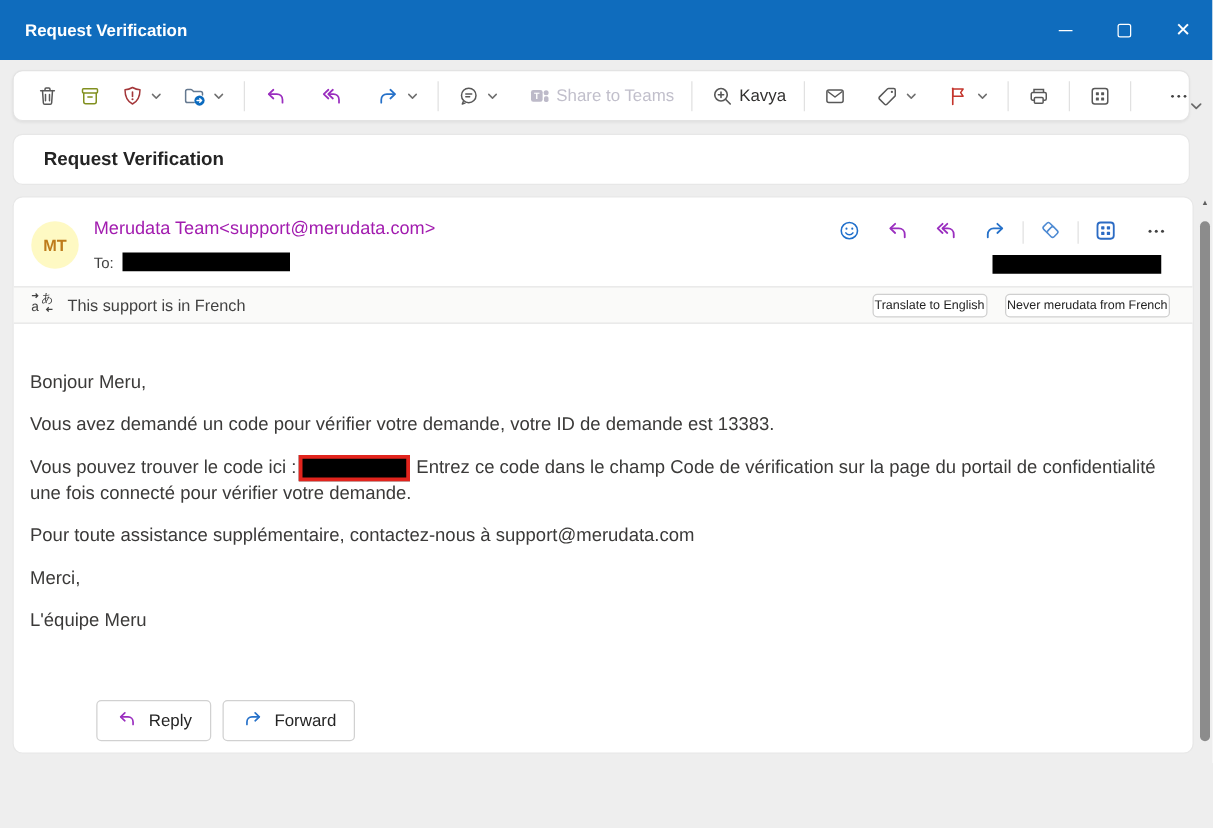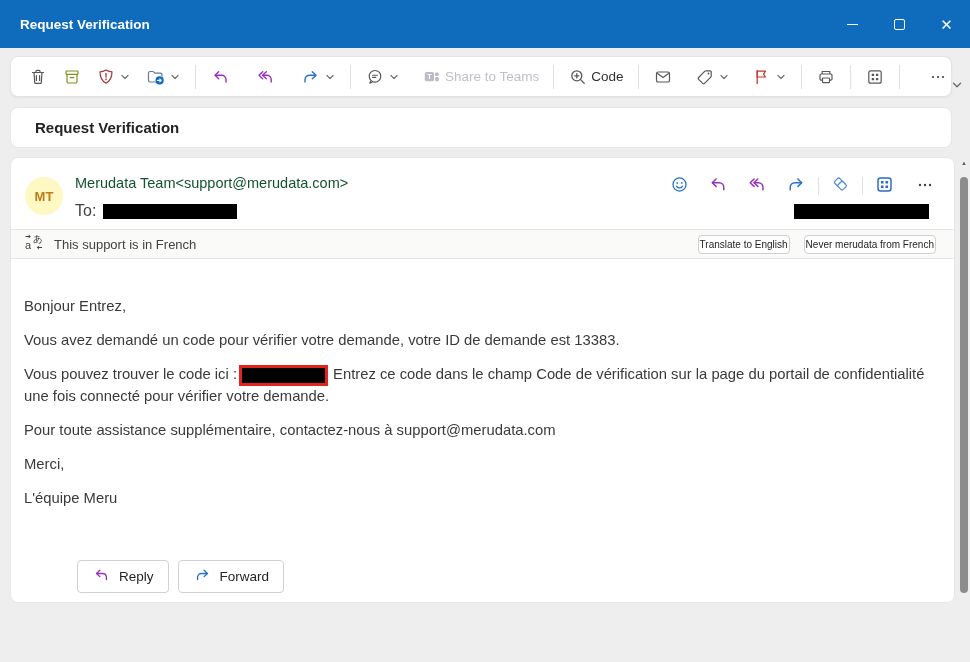--- a/index.html
+++ b/index.html
@@ -57,22 +57,22 @@
   
   .message-card {
     position:absolute; left:10px; top:157px; width:945px; height:446px;
     background:#fff; border:1px solid #E7E7E7; border-radius:8px;
   }
   .avatar {
     position:absolute; left:14px; top:19px; width:38px; height:38px; border-radius:50%;
     background:#fef9c3; color:#BE7B1B; font-weight:700; font-size:13px;
     display:flex; align-items:center; justify-content:center;
   }
-  .sender { position:absolute; left:64px; top:17px; font-size:14.5px; color:#14532d; }
-  .to-line { position:absolute; left:64px; top:44px; font-size:16px; color:#424242; display:flex; align-items:center; gap:7px; }
+  .sender { position:absolute; left:64px; top:17px; font-size:14.5px; color:#a21caf; }
+  .to-line { position:absolute; left:64px; top:44px; font-size:12px; color:#424242; display:flex; align-items:center; gap:7px; }
   .redact { background:#000; display:inline-block; }
   .redact-to { width:134px; height:15px; }
   .redact-date { position:absolute; right:25px; top:46px; width:135px; height:15px; background:#000; }
   .hdr-icons { position:absolute; right:16px; top:13px; display:flex; align-items:center; gap:4px; }
   .hdr-btn { border:none; background:transparent; padding:3px; border-radius:4px; cursor:pointer; display:flex; }
   .hdr-div { width:1px; height:18px; background:#E1E1E1; margin:0 4px; }
   .c-blue   { color:#2671C9; }
   .c-purple { color:#9A2EBF; }
   .c-smile  { color:#1F6FCB; }
   .c-dots   { color:#424242; }
@@ -234,21 +234,21 @@
     <span>Share to Teams</span>
   </button>
   <span class="tb-div"></span>
   <button class="tb-btn lbl-dark">
     <span style="color:#585858">
         <svg width="20" height="20" viewBox="0 0 20 20">
           <circle cx="8.8" cy="8.8" r="5" fill="none" stroke="currentColor" stroke-width="1.3"></circle>
           <path d="M12.6 12.6l3.6 3.6M8.8 6.7v4.2M6.7 8.8h4.2" stroke="currentColor" stroke-width="1.3" stroke-linecap="round" fill="none"></path>
         </svg>
       </span>
-    <span>Code</span>
+    <span>Kavya</span>
   </button>
   <span class="tb-div"></span>
   <button class="tb-btn">
     <span>
         <svg width="20" height="20" viewBox="0 0 20 20">
           <rect x="3.5" y="5" width="13" height="10" rx="1.6" fill="none" stroke="currentColor" stroke-width="1.2"></rect>
           <path d="M4.2 6.2l5.8 4.4 5.8-4.4" fill="none" stroke="currentColor" stroke-width="1.2" stroke-linejoin="round"></path>
         </svg>
       </span>
   </button>
@@ -391,21 +391,21 @@
           <path d="M19 16.5h-4.5M16 14.8l-1.7 1.7 1.7 1.7" fill="none" stroke="#424242" stroke-width="1"></path>
         </svg></span>
     <span class="notice">This support is in French</span>
     <div class="banner-buttons">
       <button class="banner-btn">Translate to English</button>
       <button class="banner-btn">Never merudata from French</button>
     </div>
   </div>
 
   <div class="mail-body">
-    <p class="first">Bonjour Entrez,</p>
+    <p class="first">Bonjour Meru,</p>
     <p>Vous avez demandé un code pour vérifier votre demande, votre ID de demande est 13383.</p>
     <p><span>Vous pouvez trouver le code ici :</span><span class="inline-redaction"></span><span>Entrez ce code dans le champ Code de vérification sur la page du portail de confidentialité une fois connecté pour vérifier votre demande.</span></p>
     <p>Pour toute assistance supplémentaire, contactez-nous à support@merudata.com</p>
     <p>Merci,</p>
     <p>L'équipe Meru</p>
   </div>
 
   <div class="actions">
     <button class="action-btn">
       <span class="c-purple"><svg width="19" height="18" viewBox="0 0 20 20">

